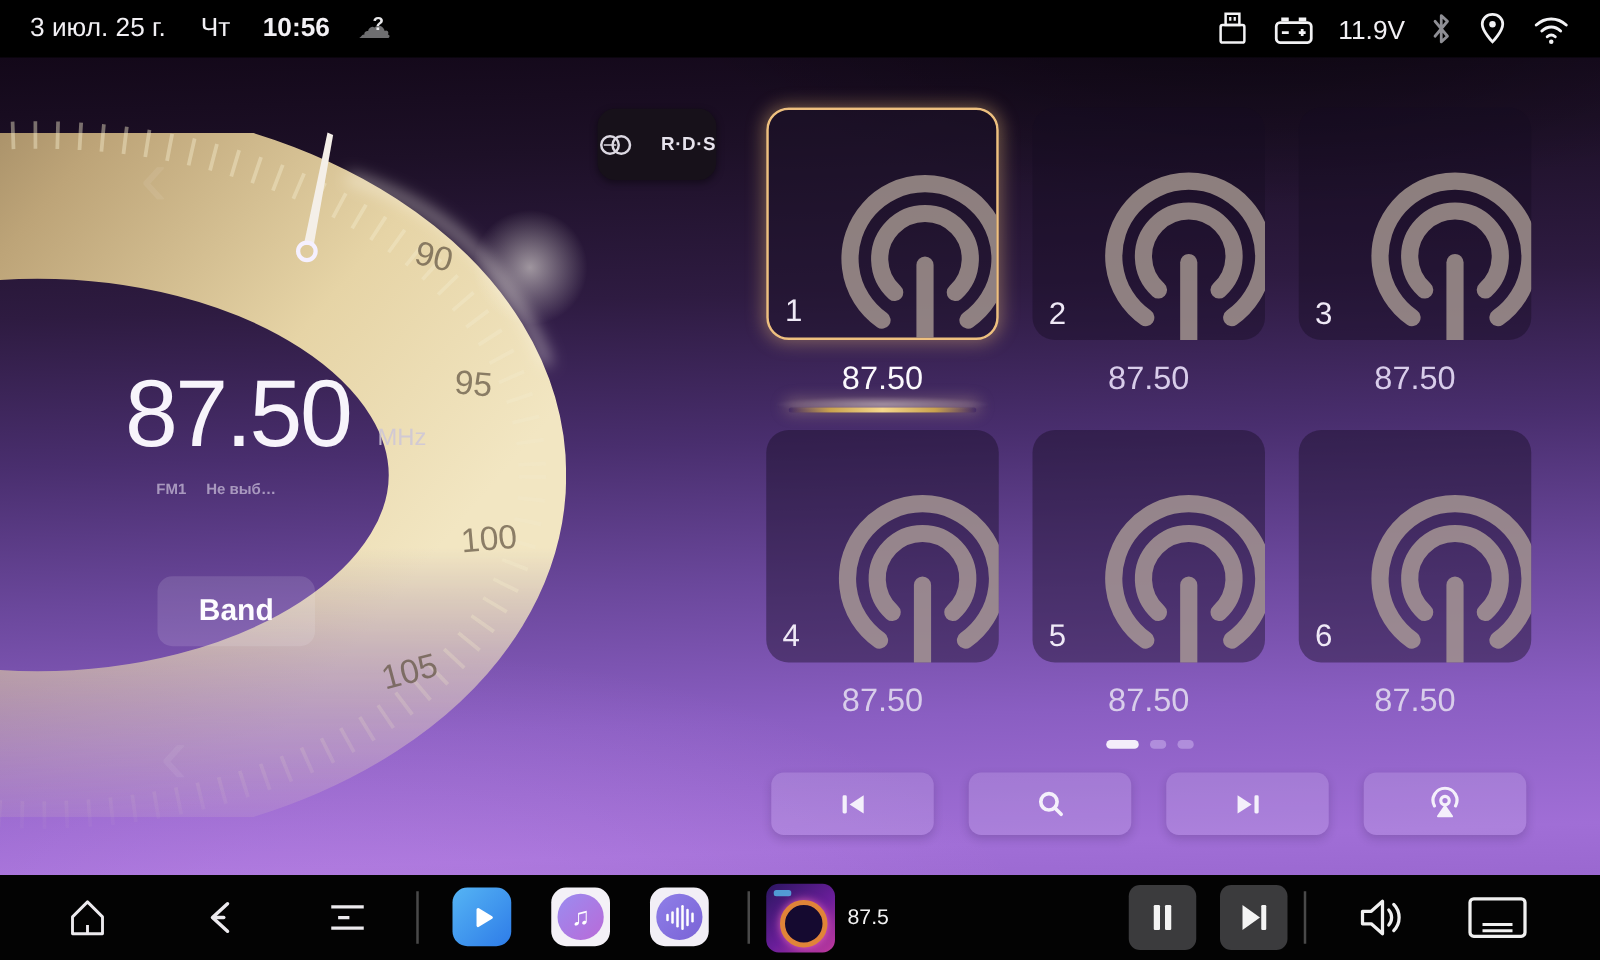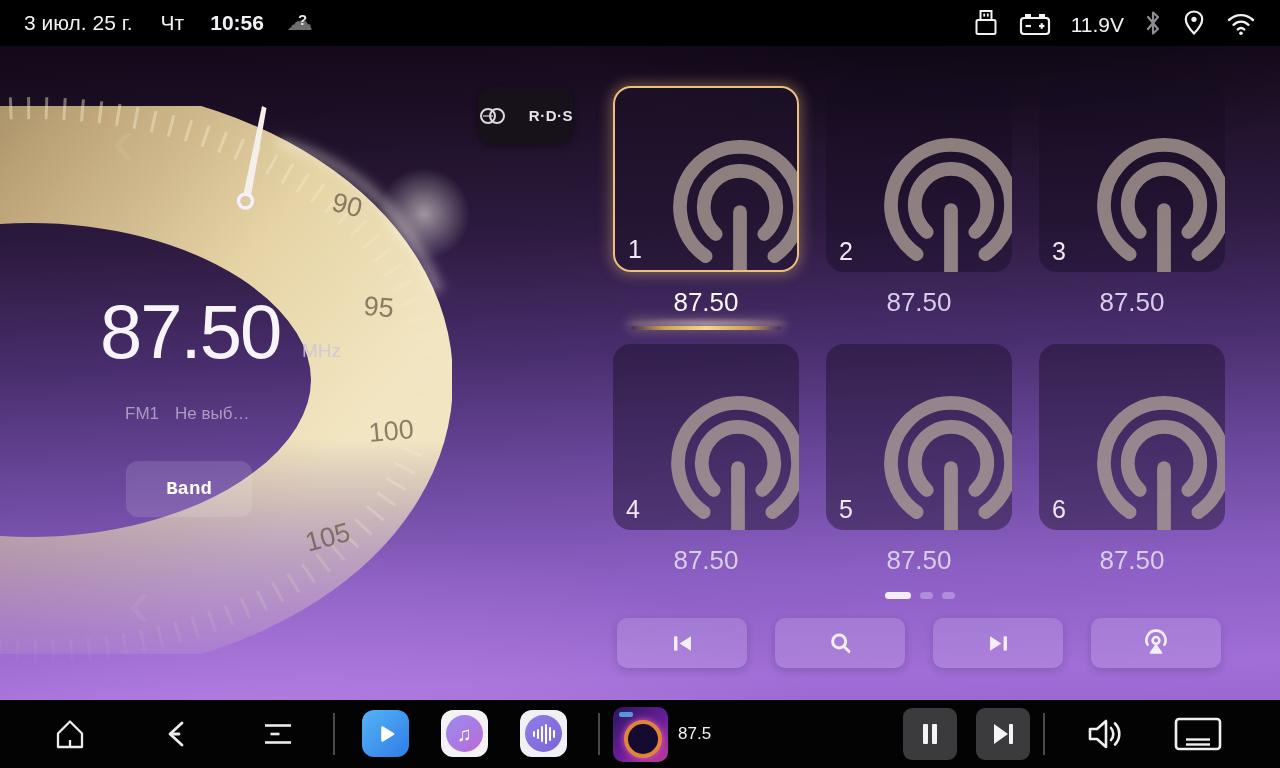--- a/index.html
+++ b/index.html
@@ -29,25 +29,25 @@
       radial-gradient(ellipse 800px 330px at 78% -12%, rgba(0,0,0,0.55), transparent 60%),
       linear-gradient(178deg, #130819 0%, #1d1027 13%, #2e1b41 30%, #492e6e 47%,
                       #6a479b 63%, #8a5ec2 79%, #a06ed6 94%, #9a68d0 100%);
     overflow:hidden; }
 
   .dial { position:absolute; left:0; top:0; }
 
   .freq-row { position:absolute; left:100px; top:248px; color:#f7f4fb;
     font-size:76px; letter-spacing:-2px; line-height:1; }
   .freq-unit { position:absolute; left:302px; top:294px; font-size:19px; color:rgba(205,197,216,0.85); }
-  .band-row { position:absolute; left:125px; top:358px; font-size:17px;
-    color:rgba(222,215,234,0.62); display:flex; gap:16px; }
+  .band-row { position:absolute; left:125px; top:338px; font-size:12px;
+    color:rgba(222,215,234,0.62); display:flex; gap:16px;font-weight:bold; }
   .band-btn { position:absolute; left:126px; top:415px; width:126px; height:56px;
     background:rgba(250,245,255,0.13); border:none; border-radius:12px;
-    color:#fdfcff; font-size:19px; font-weight:bold; font-family:Liberation Mono, monospace; cursor:pointer; }
+    color:#fdfcff; font-size:24px; font-weight:bold; font-family:Liberation Sans, sans-serif; cursor:pointer; }
 
   .rds-badge { position:absolute; left:478px; top:41px; width:95px; height:57px;
     background:#17111a; border-radius:14px; display:flex; align-items:center;
     justify-content:space-between; gap:2px; color:#e6e2ec; font-size:15px; font-weight:bold;
     letter-spacing:0.5px; box-shadow:0 2px 6px rgba(0,0,0,0.4); }
 
   
   .preset-grid { position:absolute; left:613px; top:40px; width:613px;
     display:grid; grid-template-columns:repeat(3,186px); column-gap:27px; row-gap:12px; }
   .cell { width:186px; }

